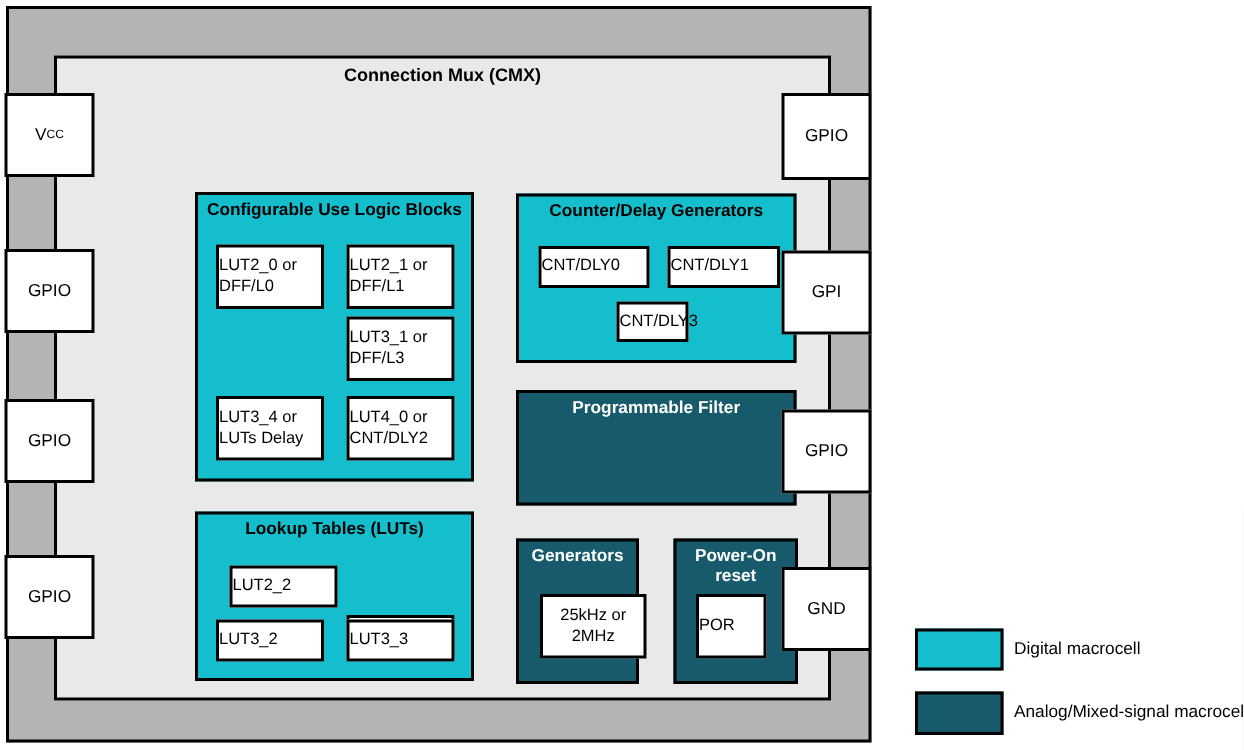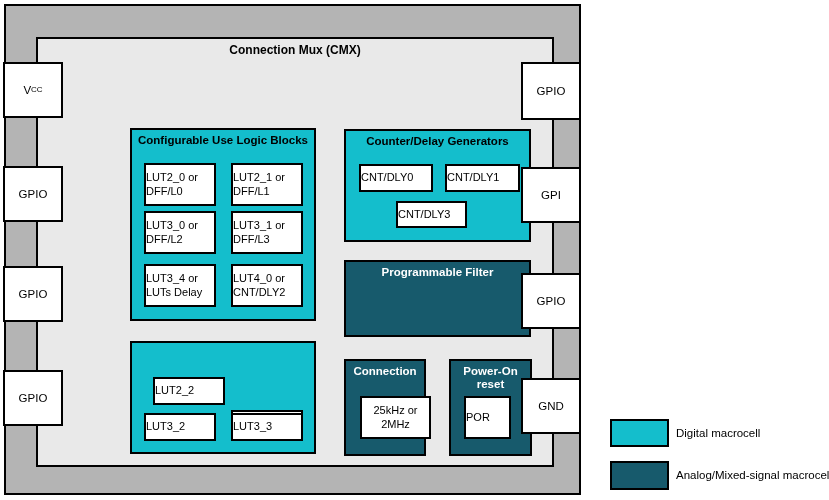--- a/index.html
+++ b/index.html
@@ -89,21 +89,21 @@
   
   #blk-luts { left: 92px; top: 302px; width: 186px; height: 113px; }
   #luts-c0 { left: 21px; top: 34px; width: 72px; height: 28px; }
   #luts-c1 { left: 99px; top: 34px; width: 72px; height: 28px; margin-top: 33px; }
   #luts-c2 { left: 12px; top: 70px; width: 72px; height: 28px; }
   #luts-c3 { left: 99px; top: 70px; width: 72px; height: 28px; }
   
   #blk-cnt { left: 306px; top: 90px; width: 187px; height: 113px; }
   #cnt-c0 { left: 13px; top: 33px; width: 74px; height: 28px; }
   #cnt-c1 { left: 99px; top: 33px; width: 75px; height: 28px; }
-  #cnt-c2 { left: 50px; top: 70px; width: 71px; height: 27px; }
+  #cnt-c2 { left: 65px; top: 70px; width: 48px; height: 27px; }
   
   #blk-filter { left: 306px; top: 221px; width: 187px; height: 77px; }
   #filter-c0 { left: 14px; top: 25px; width: 158px; height: 37px; }
   
   #blk-osc { left: 306px; top: 320px; width: 82px; height: 97px; }
   #osc-c0 { left: 14px; top: 35px; width: 71px; height: 43px; }
   
   #blk-por { left: 411px; top: 320px; width: 83px; height: 97px; }
   #por-c0 { left: 13px; top: 35px; width: 47px; height: 43px; }
   
@@ -165,58 +165,55 @@
       <div class="block digital" id="blk-culb">
         <div class="block-title">Configurable Use Logic Blocks</div>
         <div class="cell" id="culb-c0">
           <div>LUT2_0 or</div>
           <div>DFF/L0</div>
         </div>
         <div class="cell" id="culb-c1">
           <div>LUT2_1 or</div>
           <div>DFF/L1</div>
         </div>
-        <div class="cell" id="culb-c2">
-          <div>LUT3_0 or</div>
-          <div>DFF/L2</div>
-        </div>
         <div class="cell" id="culb-c3">
           <div>LUT3_1 or</div>
           <div>DFF/L3</div>
         </div>
         <div class="cell" id="culb-c4">
           <div>LUT3_4 or</div>
           <div>LUTs Delay</div>
         </div>
         <div class="cell" id="culb-c5">
           <div>LUT4_0 or</div>
           <div>CNT/DLY2</div>
         </div>
       </div>
 
       <div class="block digital" id="blk-luts">
+        <div class="block-title">Lookup Tables (LUTs)</div>
         <div class="cell" id="luts-c0">LUT2_2</div>
         <div class="cell" id="luts-c1">LUT2_3</div>
         <div class="cell" id="luts-c2">LUT3_2</div>
         <div class="cell" id="luts-c3">LUT3_3</div>
       </div>
 
       <div class="block digital" id="blk-cnt">
         <div class="block-title">Counter/Delay Generators</div>
         <div class="cell" id="cnt-c0">CNT/DLY0</div>
         <div class="cell" id="cnt-c1">CNT/DLY1</div>
         <div class="cell" id="cnt-c2">CNT/DLY3</div>
       </div>
 
       <div class="block analog" id="blk-filter">
         <div class="block-title">Programmable Filter</div>
       </div>
 
       <div class="block analog" id="blk-osc">
-        <div class="block-title">Connection</div>
+        <div class="block-title">Generators</div>
         <div class="cell" id="osc-c0">25kHz or 2MHz</div>
       </div>
 
       <div class="block analog" id="blk-por">
         <div class="block-title wrap">Power-On reset</div>
         <div class="cell" id="por-c0">POR</div>
       </div>
 
     </div>
   </div>

